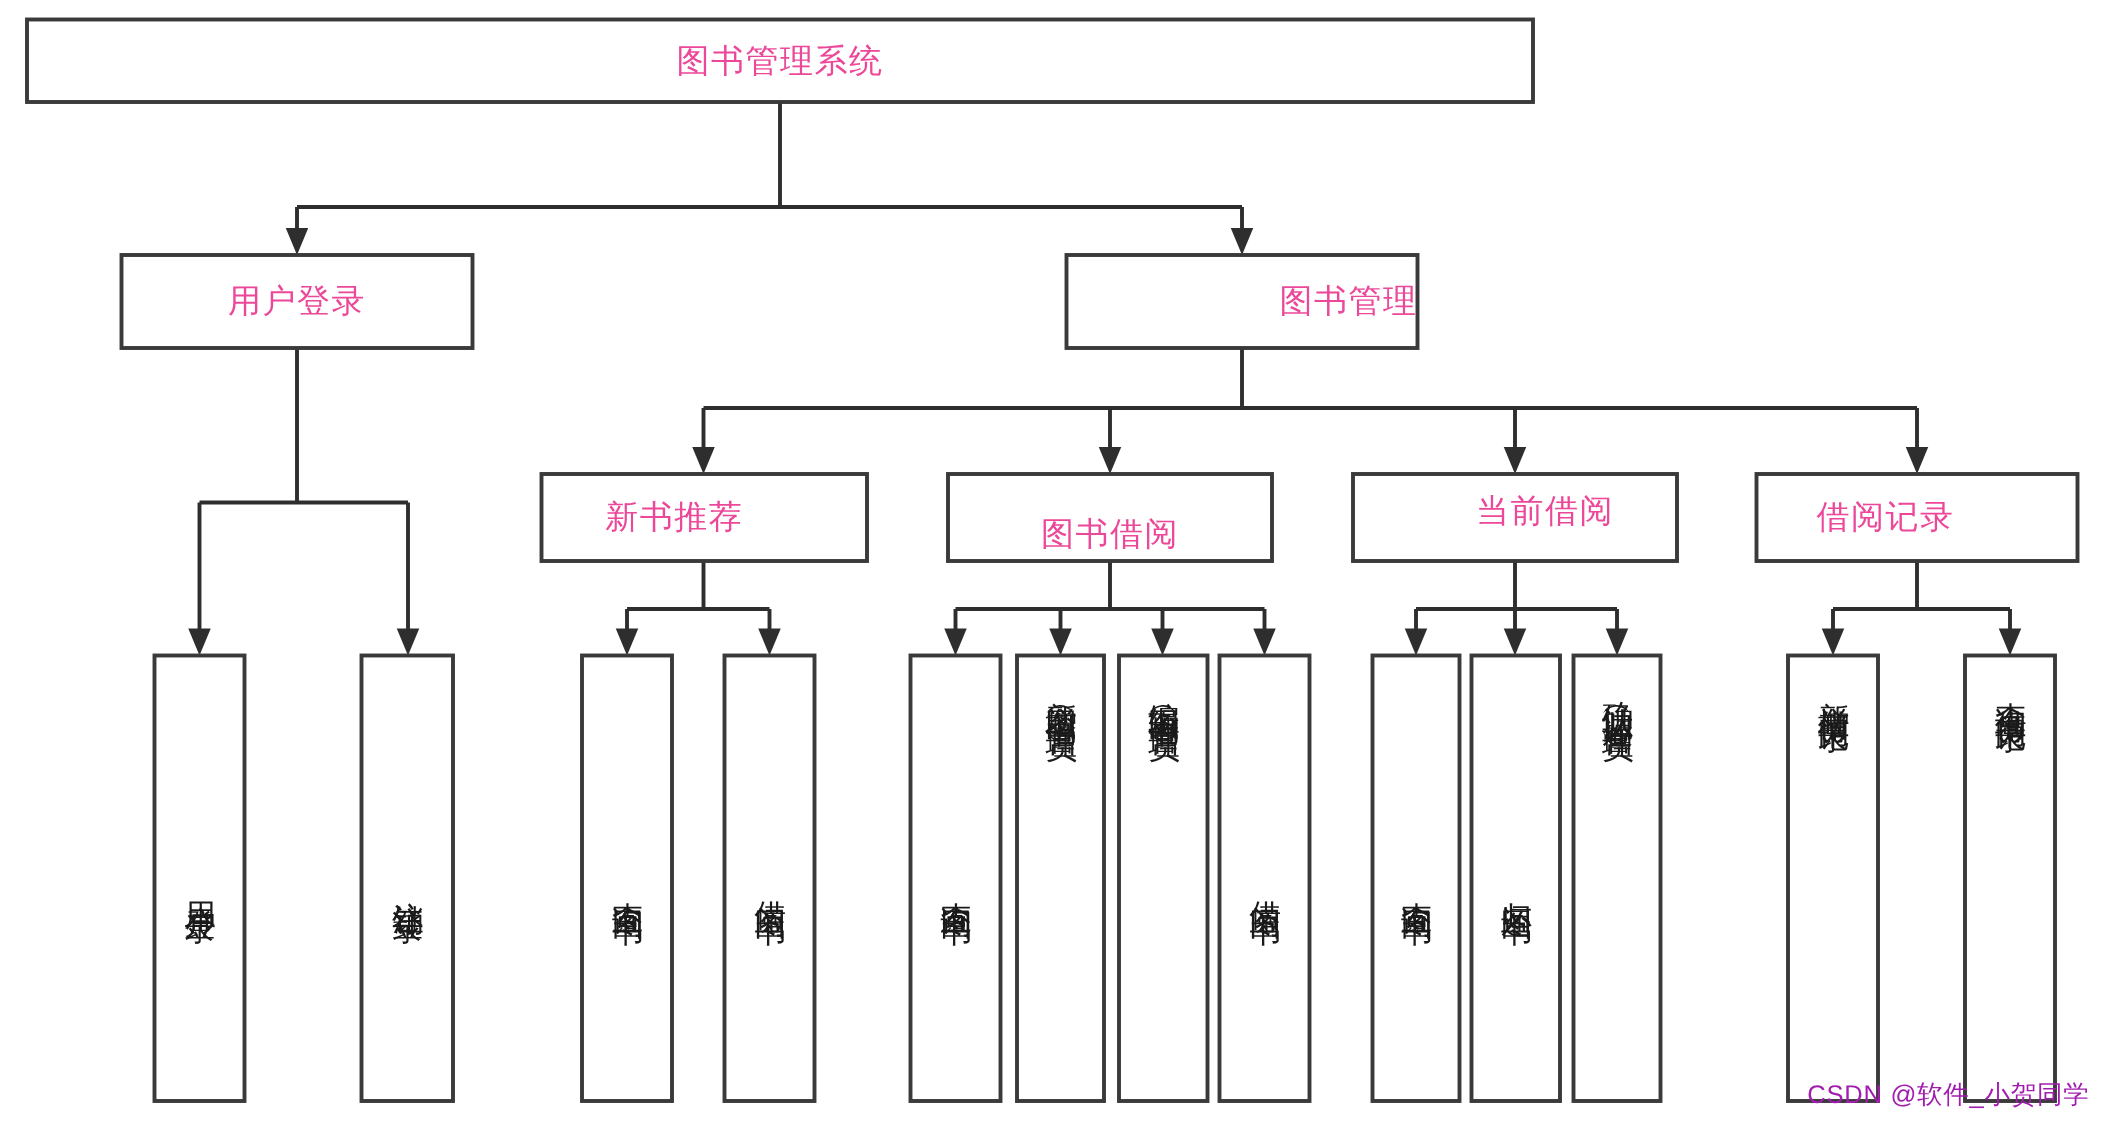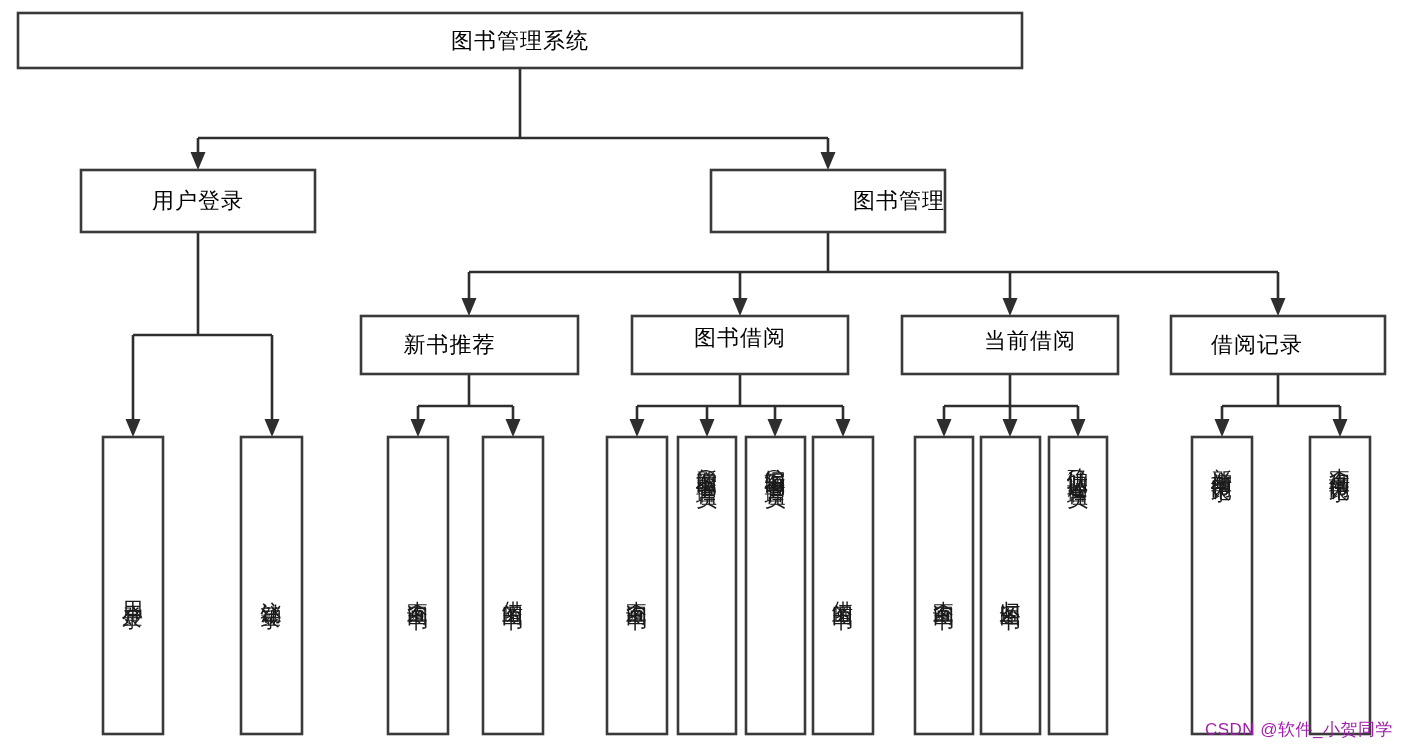--- a/index.html
+++ b/index.html
@@ -62,21 +62,21 @@
   .horiz-label-wrap {
     position: absolute;
     display: flex;
     align-items: center;
     justify-content: center;
     pointer-events: none;
   }
   .horiz-text {
     font-family: "Liberation Sans", "DejaVu Sans", sans-serif;
     font-size: 22px;
-    color: #000000;
+    color: #ec4899;
     white-space: nowrap;
     letter-spacing: 1px;
   }
   #watermark {
     position: absolute;
     right: 12px;
     bottom: 6px;
     font-family: "Liberation Sans", "DejaVu Sans", sans-serif;
     font-size: 17px;
     color: #a21caf;
@@ -177,21 +177,21 @@
       </div>
       <div class="horiz-label-wrap" style="left: 81px; top: 170px; width: 234px; height: 62px;">
         <span class="horiz-text">用户登录</span>
       </div>
       <div class="horiz-label-wrap" style="left: 711px; top: 170px; width: 234px; height: 62px; justify-content: flex-end;">
         <span class="horiz-text">图书管理</span>
       </div>
       <div class="horiz-label-wrap" style="left: 341px; top: 316px; width: 217px; height: 58px;">
         <span class="horiz-text">新书推荐</span>
       </div>
-      <div class="horiz-label-wrap" style="left: 632px; top: 309px; width: 216px; height: 58px;">
+      <div class="horiz-label-wrap" style="left: 632px; top: 327px; width: 216px; height: 58px;">
         <span class="horiz-text">图书借阅</span>
       </div>
       <div class="horiz-label-wrap" style="left: 902px; top: 312px; width: 256px; height: 58px;">
         <span class="horiz-text">当前借阅</span>
       </div>
       <div class="horiz-label-wrap" style="left: 1171px; top: 316px; width: 172px; height: 58px;">
         <span class="horiz-text">借阅记录</span>
       </div>
       <div class="vert-label-wrap" style="left: 103px; top: 451px; width: 60px; height: 277px; align-items: center;">
         <span class="vert-text">用户登录</span>

